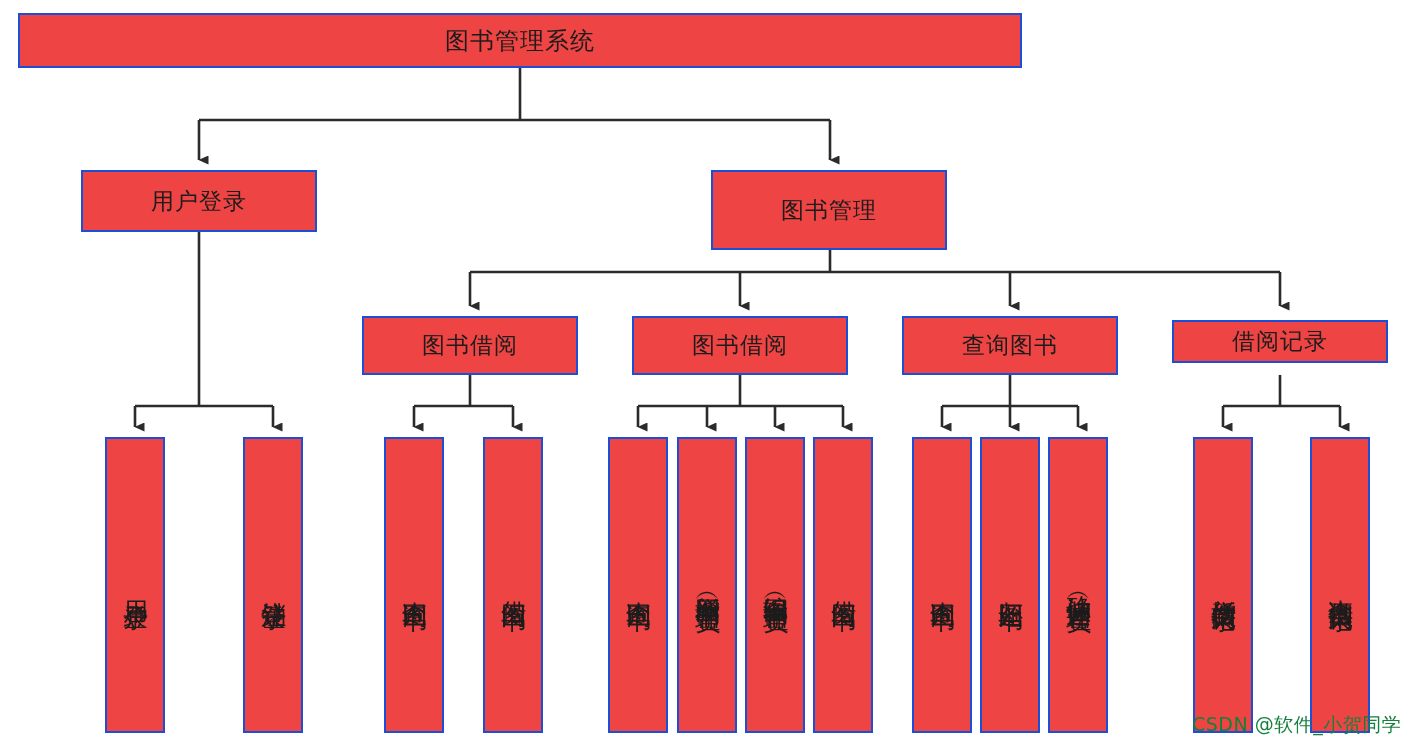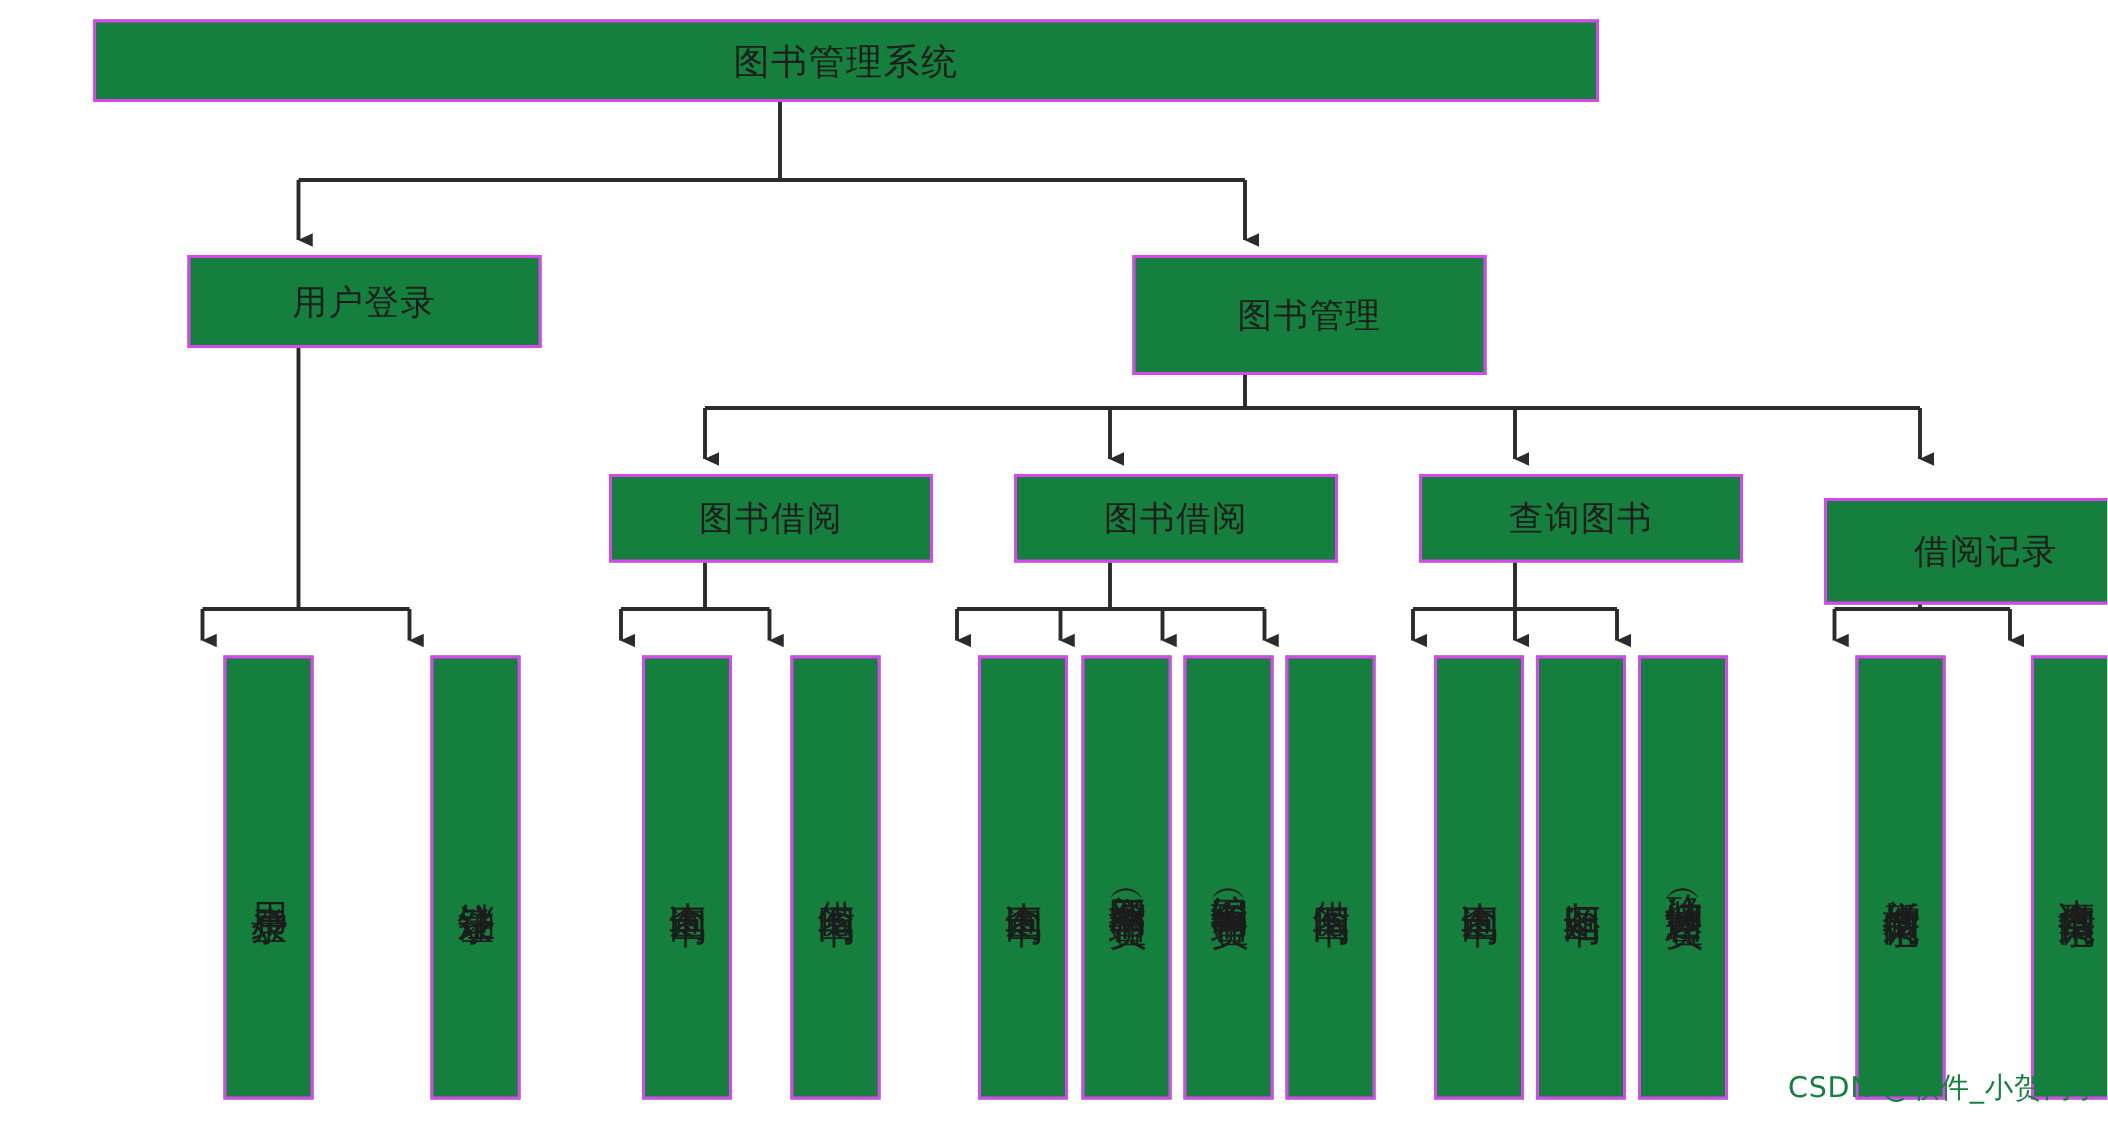--- a/index.html
+++ b/index.html
@@ -21,27 +21,26 @@
     position: absolute;
     left: 0;
     top: 0;
     width: 1405px;
     height: 747px;
     pointer-events: none;
   }
   .node {
     position: absolute;
     box-sizing: border-box;
-    background: #15803d;
-    border: 2px solid #d946ef;
+    background: #ef4444;
+    border: 2px solid #1d4ed8;
     display: flex;
     align-items: center;
     justify-content: center;
     color: #1c1c1c;
-    margin-left: 44px;
   }
   .node.horiz {
     font-size: 23px;
     letter-spacing: 1px;
   }
   .node.vert {
     writing-mode: vertical-rl;
     text-orientation: upright;
     font-size: 25px;
     line-height: 1.05;
@@ -138,21 +137,21 @@
 
   <div class="node horiz" style="left:362px; top:316px; width:216px; height:59px;">
     <span class="label">图书借阅</span>
   </div>
   <div class="node horiz" style="left:632px; top:316px; width:216px; height:59px;">
     <span class="label">图书借阅</span>
   </div>
   <div class="node horiz" style="left:902px; top:316px; width:216px; height:59px;">
     <span class="label">查询图书</span>
   </div>
-  <div class="node horiz" style="left:1172px; top:332px; width:216px; height:71px;text-align:right;">
+  <div class="node horiz" style="left:1172px; top:320px; width:216px; height:43px;text-align:right;">
     <span class="label">借阅记录</span>
   </div>
 
   <div class="node vert" style="left:105px; top:437px; width:60px; height:296px;">
     <span class="label">用户登录</span>
   </div>
   <div class="node vert" style="left:243px; top:437px; width:60px; height:296px;">
     <span class="label">注销登录</span>
   </div>
 

